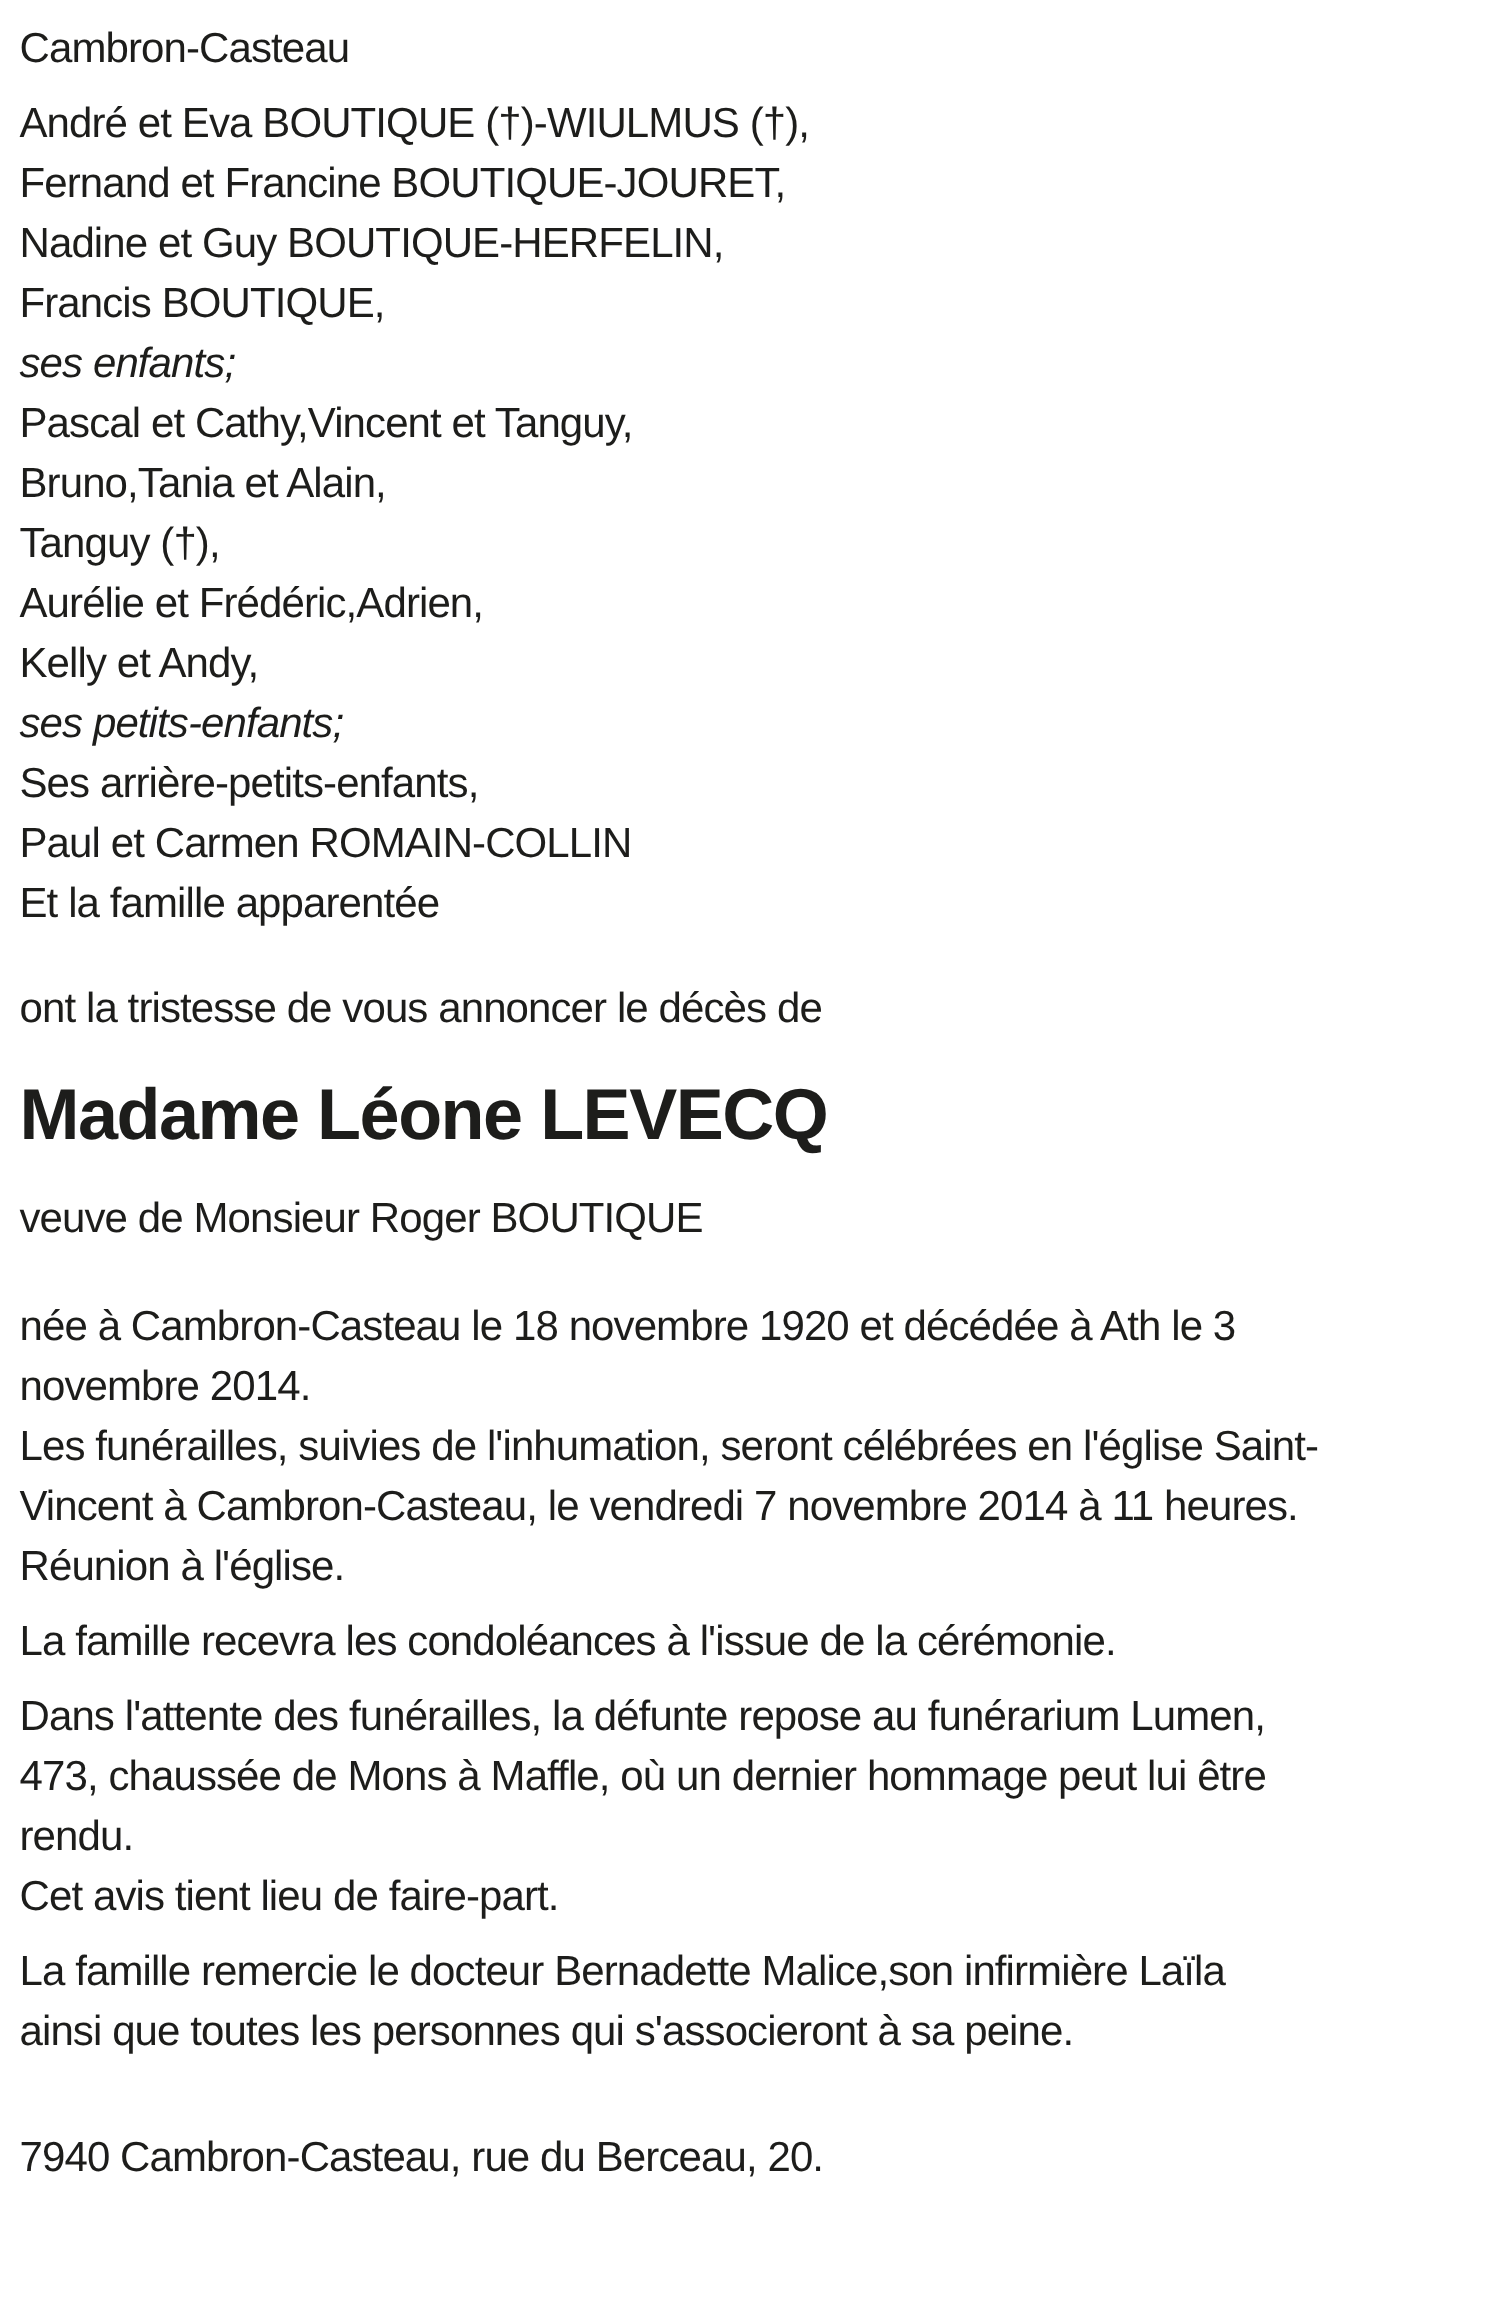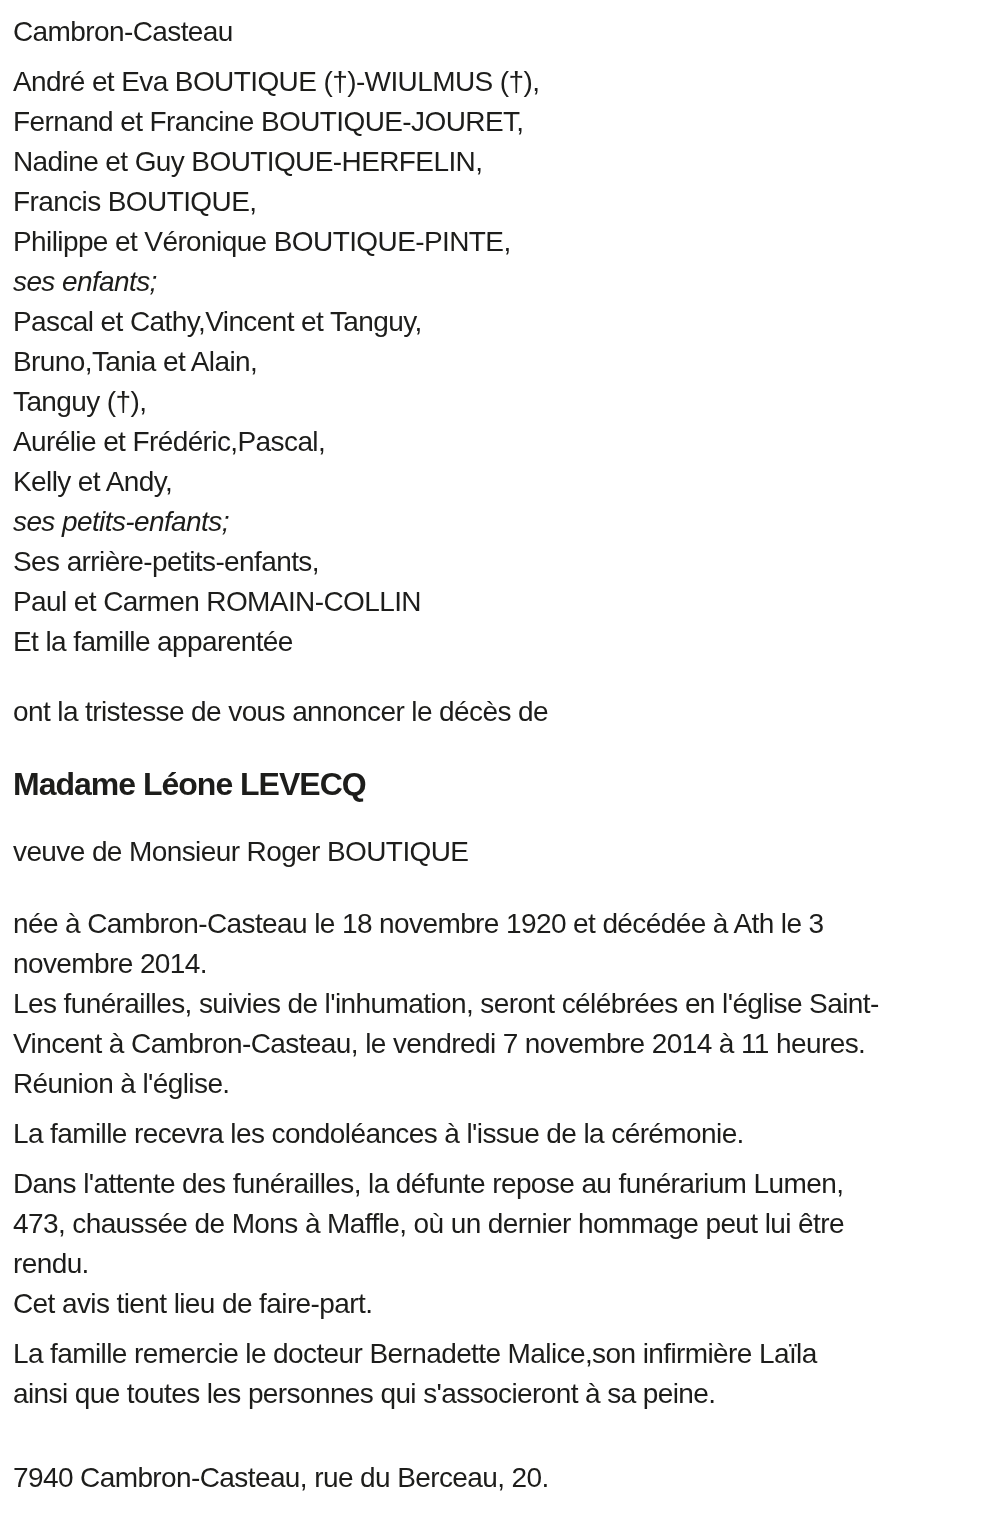--- a/index.html
+++ b/index.html
@@ -32,51 +32,50 @@
   .para { margin-bottom: 10px; }
   .block { margin: 0 0 0 0; }
   .caption {
     text-align: left;
     font-style: italic;
   }
   .location { margin-bottom: 10px; }
   .gap-small { height: 22px; }
   .gap-medium { height: 30px; }
   .title {
-    font-size: 32px;
+    font-size: 48px;
     line-height: 52px;
     font-weight: 700;
     letter-spacing: -1px;
     margin: 26px 0 22px 0;
     white-space: nowrap;
   }
   .address { margin-top: 44px; }
 </style>
 </head>
 <body>
 
 <div class="page">
 
   <p class="para location">Cambron-Casteau</p>
 
   <div class="block">
     <div class="line">André et Eva BOUTIQUE (†)-WIULMUS (†),</div>
     <div class="line">Fernand et Francine BOUTIQUE-JOURET,</div>
     <div class="line">Nadine et Guy BOUTIQUE-HERFELIN,</div>
     <div class="line">Francis BOUTIQUE,</div>
-    <div class="line">Philippe et Véronique BOUTIQUE-PINTE,</div>
   </div>
 
   <p class="caption">ses enfants;</p>
 
   <div class="block">
     <div class="line">Pascal et Cathy,Vincent et Tanguy,</div>
     <div class="line">Bruno,Tania et Alain,</div>
     <div class="line">Tanguy (†),</div>
-    <div class="line">Aurélie et Frédéric,Pascal,</div>
+    <div class="line">Aurélie et Frédéric,Adrien,</div>
     <div class="line">Kelly et Andy,</div>
   </div>
 
   <p class="caption">ses petits-enfants;</p>
 
   <div class="block">
     <div class="line">Ses arrière-petits-enfants,</div>
     <div class="line">Paul et Carmen ROMAIN-COLLIN</div>
     <div class="line">Et la famille apparentée</div>
   </div>

